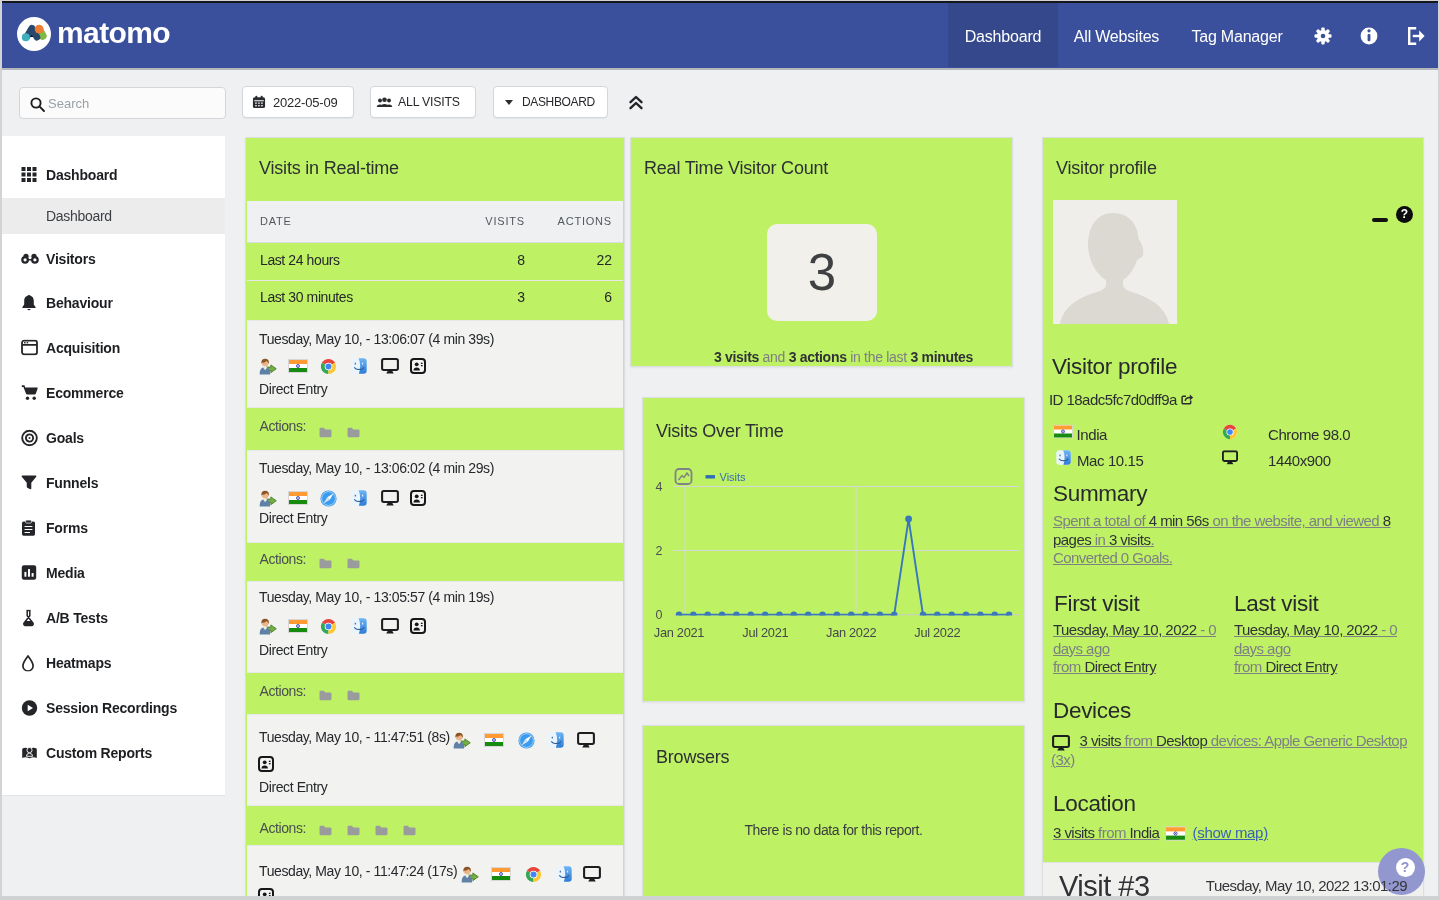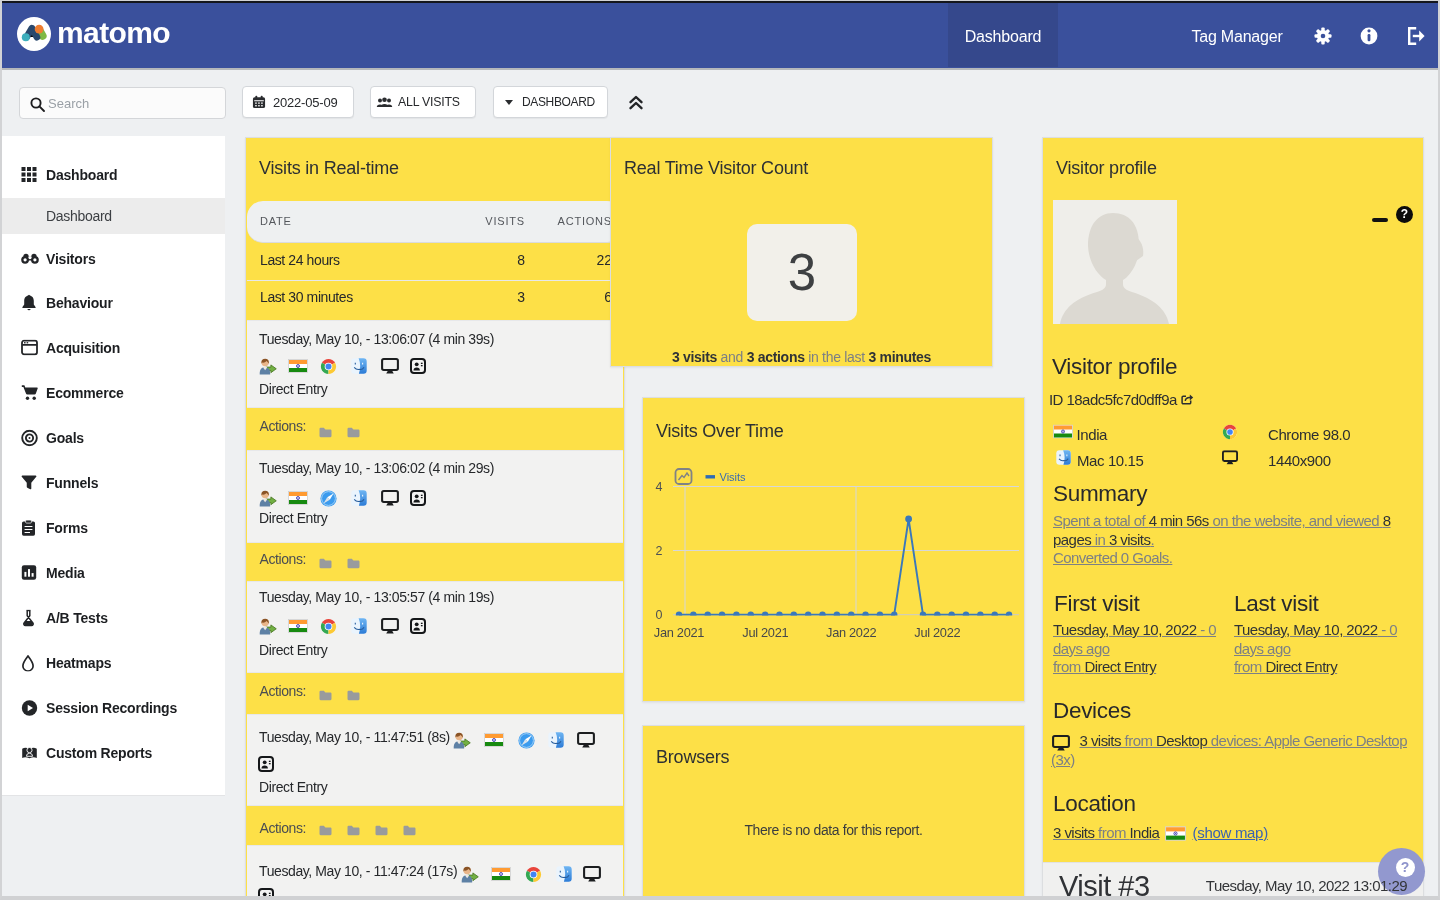--- a/index.html
+++ b/index.html
@@ -26,31 +26,31 @@
 #btnvisits { left:368px; width:106px; font-size:12.3px; letter-spacing:-0.2px; }
 #btndash { left:491px; width:115px; font-size:12px; letter-spacing:-0.35px; }
 
 #sidebar { position:absolute; left:0; top:135px; width:223px; height:660px; background:#fff; border-bottom:1px solid #e3e4e6; }
 .mi { position:absolute; left:0; width:223px; height:36px; }
 .mi .ic { position:absolute; left:19px; top:50%; transform:translateY(-50%); width:17px; height:17px; }
 .mi .lb { position:absolute; left:44px; top:50%; transform:translateY(-50%); font-size:14px; letter-spacing:-0.2px; font-weight:bold; color:#1c1e21; }
 #misub { position:absolute; left:0; top:62px; width:223px; height:36px; background:#ececec; }
 #misub span { position:absolute; left:44px; top:50%; transform:translateY(-50%); font-size:14px; letter-spacing:-0.3px; color:#3c3f43; }
 
-.card { position:absolute; background:#fde047; border:1px solid #dcdee0; box-shadow:0 1px 2px rgba(0,0,0,0.06); }
+.card { position:absolute; background:#bef264; border:1px solid #dcdee0; box-shadow:0 1px 2px rgba(0,0,0,0.06); }
 .wtitle { position:absolute; left:13px; font-size:18px; letter-spacing:-0.2px; color:#2d3033; }
 
-.thead { position:absolute; left:1px; right:1px; background:#eef0f1; border-bottom:1px solid #dadbdd;border-radius:16px; }
+.thead { position:absolute; left:1px; right:1px; background:#eef0f1; border-bottom:1px solid #dadbdd; }
 .th { position:absolute; font-size:11px; color:#54575c; letter-spacing:0.8px; }
 .vrow { position:absolute; left:1px; right:1px; border-bottom:1px solid #e7e8ea; }
 .gray { background:#f2f2f1; }
 .rtext { position:absolute; font-size:14px; letter-spacing:-0.4px; color:#26282b; white-space:nowrap; }
 .rnum { position:absolute; font-size:14px; color:#26282b; text-align:right; }
 .gtxt { color:#4a4d52; }
-.muted { color:#7c7f84; }
+.muted { color:#7c7f84;margin-left:22px; }
 .dk { color:#303336; }
 .pline { position:absolute; left:10px; width:370px; height:20px; }
 .pline .pic { position:absolute; left:0; top:1px; }
 .pline .pt { position:absolute; top:0; font-size:15px; letter-spacing:-0.4px; color:#2c2e31; }
 .p16 { font-size:15px; letter-spacing:-0.55px; color:#7d8084;text-decoration:underline; } .h22 { position:absolute; font-size:22.5px; letter-spacing:-0.3px; color:#28292c; }
 
 #helpbtn { position:absolute; left:1376px; top:847px; width:47px; height:47px; border-radius:50%; background:#9298cf; z-index:4; } #helpbtn .inner { position:absolute; left:17.5px; top:10px; width:19px; height:19px; border-radius:50%; background:#fff; color:#8f94cc; font-size:14px; font-weight:bold; text-align:center; line-height:19px; }
 </style>
 </head>
 <body>
@@ -120,20 +120,21 @@
       <svg width="34" height="34" viewBox="0 0 34 34">
         <circle cx="17" cy="17" r="17" fill="#fff"></circle>
         <path d="M22.6 13.4 L25.7 18.9" stroke="#7fb944" stroke-width="7.8" stroke-linecap="round"></path>
         <path d="M9.8 19.9 L14.9 11.2 L19.9 20.1" stroke="#29486d" stroke-width="6.8" stroke-linecap="round" stroke-linejoin="round"></path>
         <circle cx="8.8" cy="20.3" r="4.0" fill="#3eafbd"></circle>
         <circle cx="22.1" cy="12.1" r="4.4" fill="#ee7d31"></circle>
       </svg>
     </div>
     <div id="logotext">matomo</div>
     <div class="navtab" id="tab1">Dashboard</div>
+    <div class="navtab" id="tab2">All Websites</div>
     <div class="navtab" id="tab3">Tag Manager</div>
     <svg class="navicon" style="left:1312px" width="18" height="64" viewBox="0 0 18 64">
       <g transform="translate(9,33)" fill="#fff">
         <rect x="-1.7" y="-8.5" width="3.4" height="17" rx="1"></rect>
         <rect x="-1.7" y="-8.5" width="3.4" height="17" rx="1" transform="rotate(45)"></rect>
         <rect x="-1.7" y="-8.5" width="3.4" height="17" rx="1" transform="rotate(90)"></rect>
         <rect x="-1.7" y="-8.5" width="3.4" height="17" rx="1" transform="rotate(135)"></rect>
         <circle r="6.1" fill="#fff"></circle>
         <circle r="2.3" fill="#3a509c"></circle>
       </g>
@@ -490,21 +491,21 @@
         </svg>
         <svg class="abs" style="left:336px;top:20.0px" width="18" height="16" viewBox="0 0 18 16">
           <use href="#i-mon"></use>
         </svg>
       <svg class="abs" style="left:11px;top:42px" width="16" height="16" viewBox="0 0 16 16">
           <use href="#i-card"></use>
         </svg>
     </div>
   </div>
 
-  <div class="card" id="cardB" style="left:608px;top:136px;width:383px;height:230px">
+  <div class="card" id="cardB" style="left:628px;top:136px;width:383px;height:230px">
     <div class="wtitle" style="top:20px">Real Time Visitor Count</div>
     <div style="position:absolute;left:136px;top:86px;width:110px;height:97px;background:#f2f0ea;border-radius:10px;text-align:center;line-height:97px;font-size:51px;color:#3e4042">3</div>
     <div style="position:absolute;left:0;top:211px;width:100%;text-align:center;font-size:14px;letter-spacing:-0.3px" class="muted"><b class="dk">3 visits</b> and <b class="dk">3 actions</b> in the last <b class="dk">3 minutes</b></div>
   </div>
 
   <div class="card" id="cardC" style="left:640px;top:396px;width:383px;height:305px">
     <div class="wtitle" style="top:23px">Visits Over Time</div>
     <svg style="position:absolute;left:6px;top:62px" width="374" height="240" viewBox="0 0 374 240">
       <defs>
           <clipPath id="cp0">

